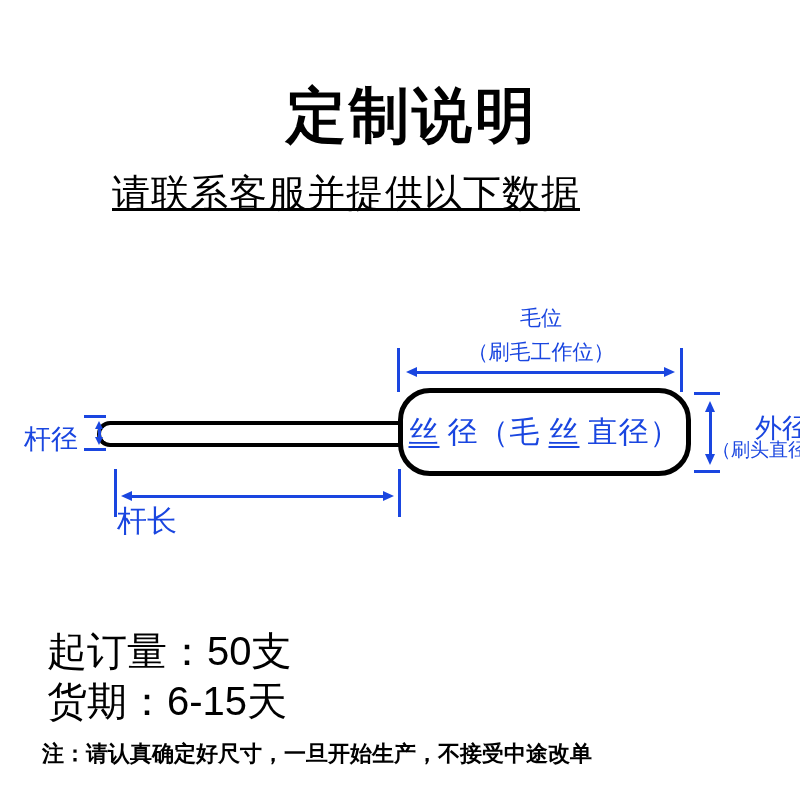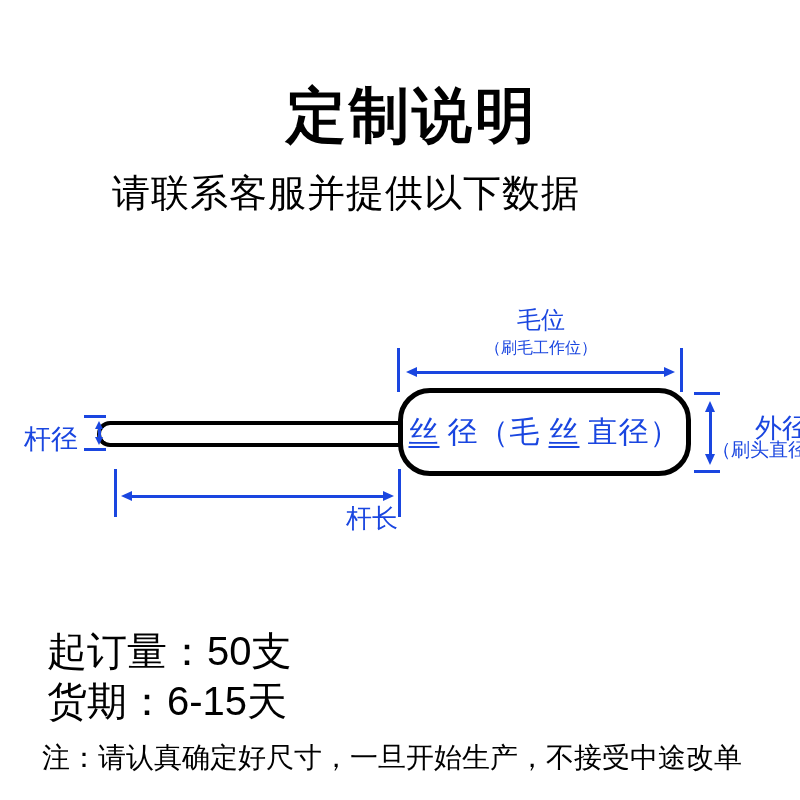--- a/index.html
+++ b/index.html
@@ -8,21 +8,21 @@
   body {
     position:relative; overflow:hidden; background:#ffffff;
     font-family:"Liberation Sans","DejaVu Sans",sans-serif; color:var(--ink);
   }
   .abs { position:absolute;text-align:right; }
 
   
   .title { top:64px; left:0; width:800px; text-align:center;
            font-size:60px; font-weight:600; letter-spacing:3px; }
   .subtitle { top:156px; left:0; width:668px; text-align:center;
-              font-size:38px; font-weight:500; letter-spacing:1px; }
+              font-size:38px; font-weight:500; letter-spacing:1px;text-decoration:underline; }
 
   
   .rod { left:85px; top:409px; width:305px; height:26px; background:#fff;
          border:4px solid var(--ink); border-right:none;
          border-radius:13px 0 0 13px; z-index:1; }
   .head { left:386px; top:376px; width:293px; height:88px; background:#fff;
           border:5px solid var(--ink); border-radius:32px; z-index:2;
           display:flex; align-items:center; justify-content:center; }
   .head-label { color:var(--blue); font-size:30px; font-weight:500; letter-spacing:1px; white-space:nowrap; }
   .u { text-decoration:underline; text-underline-offset:4px; text-decoration-thickness:2px; }
@@ -42,46 +42,46 @@
       border-left:5px solid transparent; border-right:5px solid transparent; border-bottom:11px solid var(--blue); }
   .v-arrow .ah-down { position:absolute; bottom:0; left:1px; width:0; height:0;
       border-left:5px solid transparent; border-right:5px solid transparent; border-top:11px solid var(--blue); }
   .v-arrow.small .line { top:7px; bottom:7px; }
   .v-arrow.small .ah-up { border-left-width:4px; border-right-width:4px; border-bottom-width:8px; left:2px; }
   .v-arrow.small .ah-down { border-left-width:4px; border-right-width:4px; border-top-width:8px; left:2px; }
 
   
   .dim-label { color:var(--blue); font-weight:500; white-space:nowrap; z-index:3; }
 
-  .maowei-label   { left:389px; top:292px; width:280px; text-align:center; font-size:24px; }
-  .maowei-sub     { left:389px; top:326px; width:280px; text-align:center; font-size:16px; }
+  .maowei-label   { left:389px; top:292px; width:280px; text-align:center; font-size:21px; }
+  .maowei-sub     { left:389px; top:326px; width:280px; text-align:center; font-size:21px; }
   .maowei-tick-l  { left:385px; top:336px; height:44px; }
   .maowei-tick-r  { left:668px; top:336px; height:44px; }
   .maowei-arrow   { left:390px; top:350px; width:277px; }
 
   .waijing-tick-t { left:682px; top:380px; width:26px; }
   .waijing-tick-b { left:682px; top:458px; width:26px; }
   .waijing-arrow  { left:688px; top:385px; height:72px; }
   .waijing-label  { left:730px; top:398px; width:80px; text-align:center; font-size:27px; }
   .waijing-sub    { left:700px; top:425px; width:92px; text-align:center; font-size:19px; }
 
   .ganjing-label  { left:12px; top:409px; font-size:27px; }
   .ganjing-tick-t { left:72px; top:403px; width:22px; }
   .ganjing-tick-b { left:72px; top:436px; width:22px; }
   .ganjing-arrow  { left:77px; top:405px; height:32px; }
 
   .ganchang-tick-l { left:102px; top:457px; height:48px; }
   .ganchang-tick-r { left:386px; top:457px; height:48px; }
   .ganchang-arrow  { left:105px; top:474px; width:281px; }
-  .ganchang-label  { left:105px; top:489px; width:281px; text-align:right; font-size:26px; }
+  .ganchang-label  { left:105px; top:489px; width:281px; text-align:left; font-size:30px; }
 
   
   .moq  { left:35px; top:612px; font-size:40px; font-weight:500; }
   .lead { left:35px; top:662px; font-size:40px; font-weight:500; }
-  .note { left:30px; top:727px; font-size:28px; }
+  .note { left:30px; top:727px; font-size:22px;font-weight:bold; }
 </style>
 </head>
 <body>
 
 <h1 class="abs title">定制说明</h1>
 <h2 class="abs subtitle">请联系客服并提供以下数据</h2>
 
 <div>
 
   <div class="abs rod"></div>

